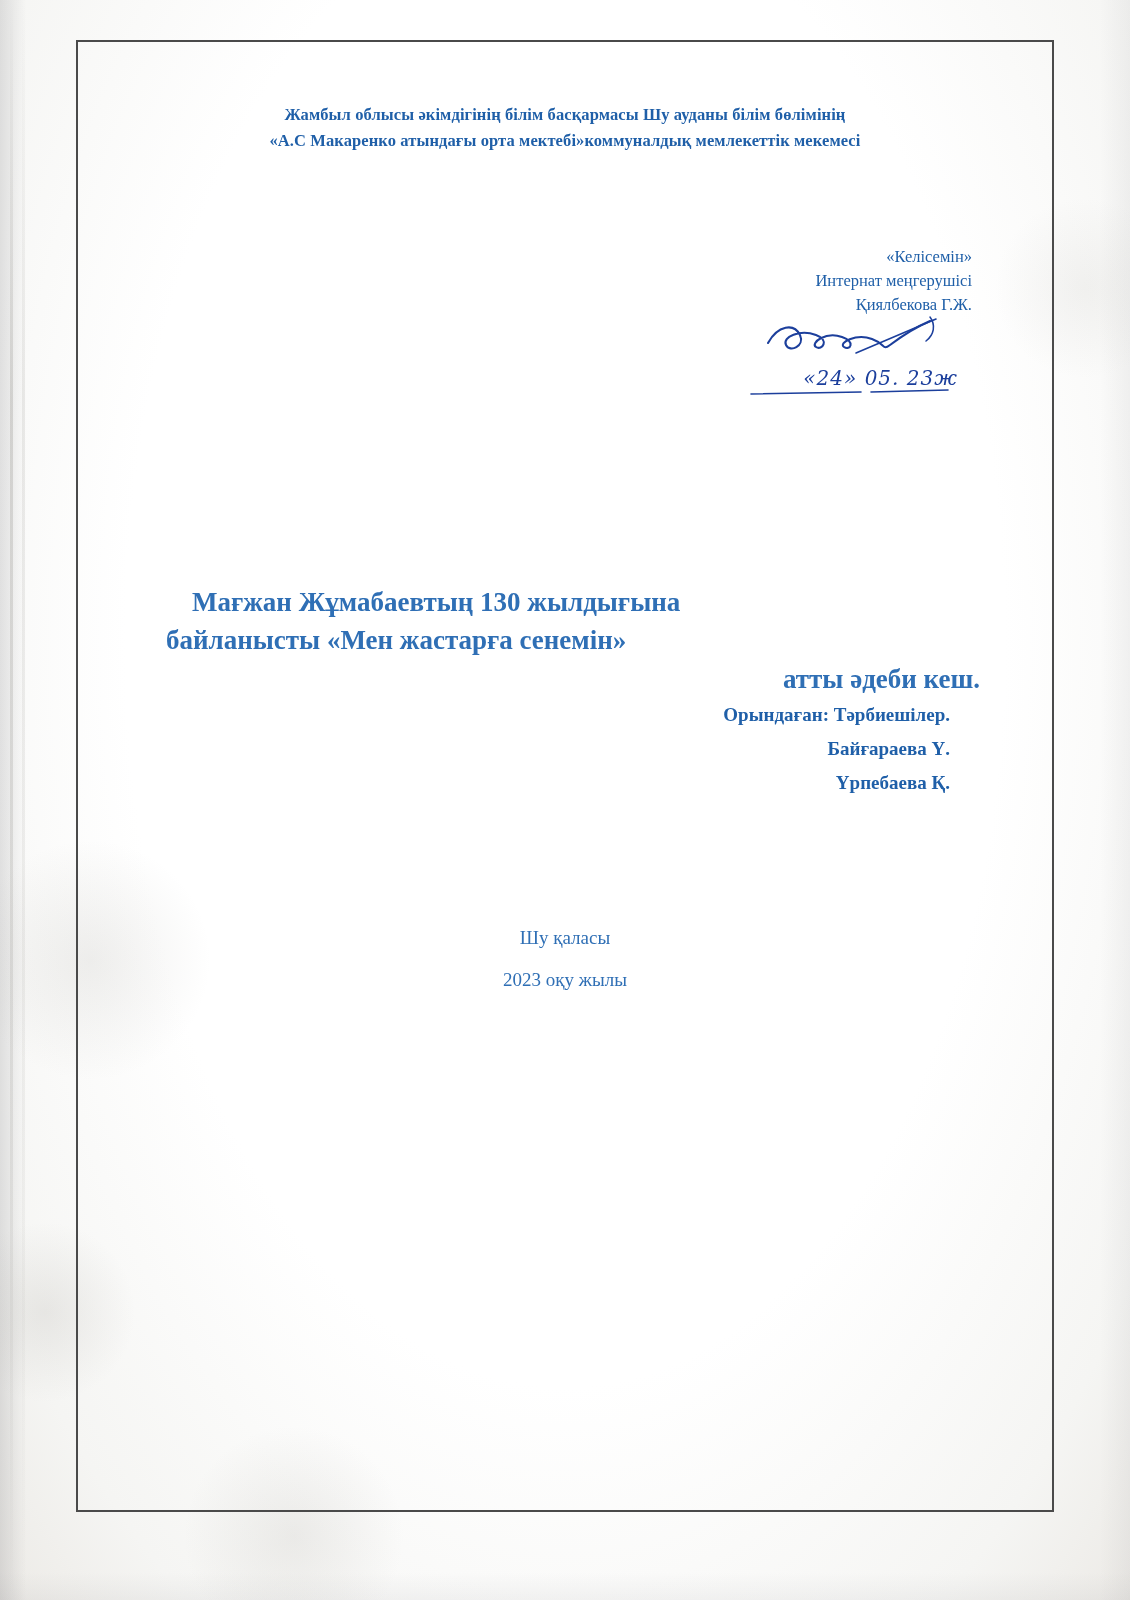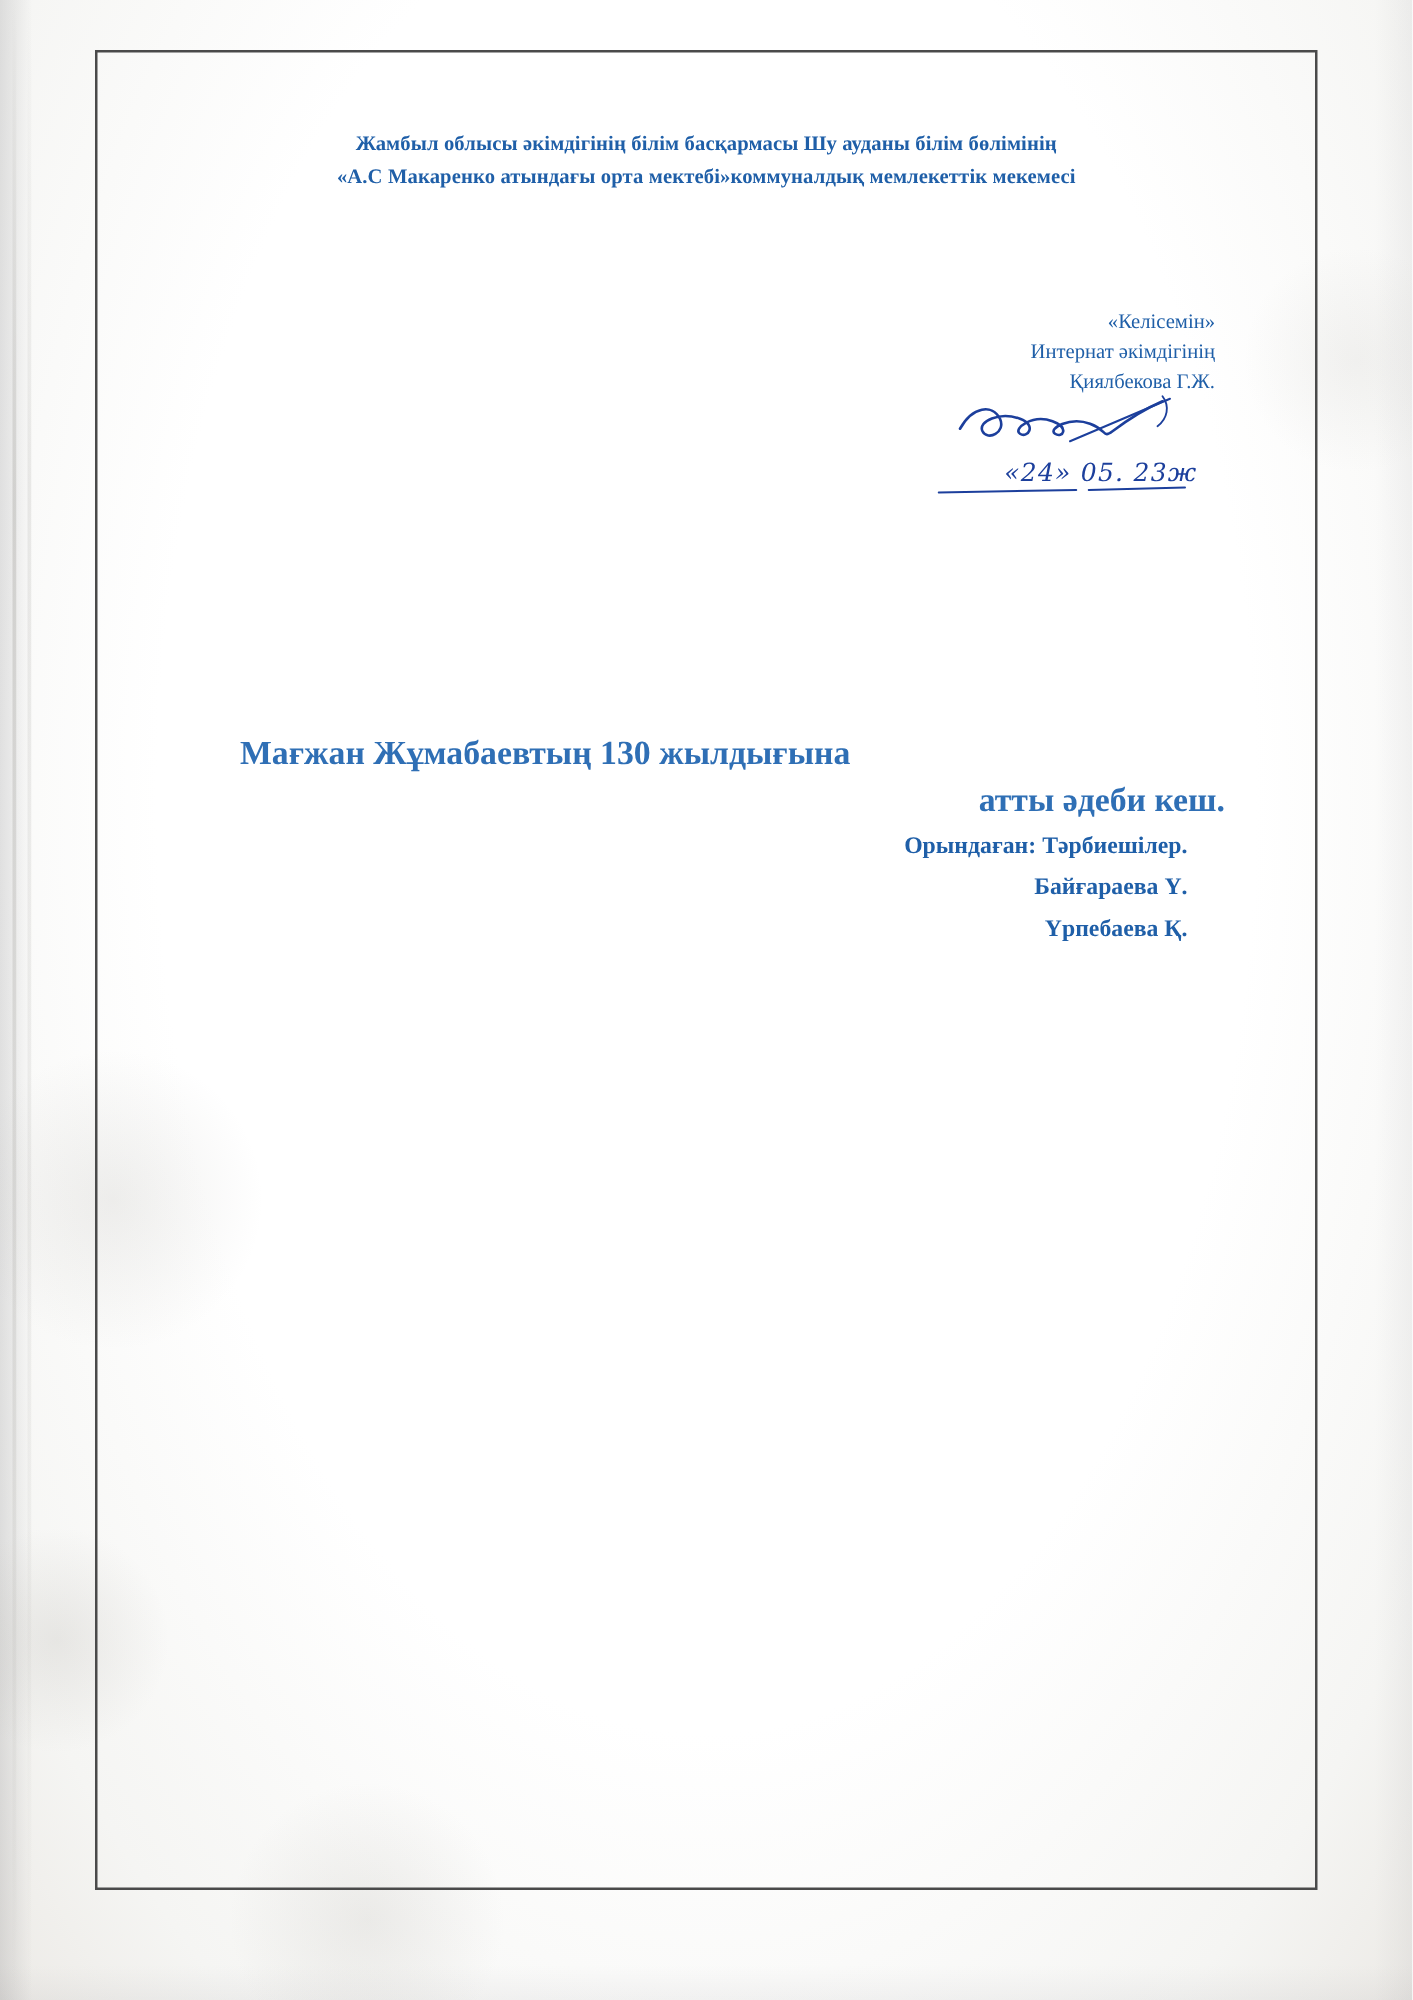--- a/index.html
+++ b/index.html
@@ -168,21 +168,21 @@
 
 <div class="content">
 
   <div class="org-header">
     <div>Жамбыл облысы әкімдігінің білім басқармасы Шу ауданы білім бөлімінің</div>
     <div>«А.С Макаренко атындағы орта мектебі»коммуналдық мемлекеттік мекемесі</div>
   </div>
 
   <div class="approve-block">
     <div class="line">«Келісемін»</div>
-    <div class="line">Интернат әкімдігінің</div>
+    <div class="line">Интернат меңгерушісі</div>
     <div class="line">Қиялбекова Г.Ж.</div>
 
     <div class="sign-area">
       <svg class="signature" viewBox="0 0 190 46">
         <path d="M8 30 C18 12, 34 10, 40 22 C45 33, 30 40, 26 32 C22 24, 40 16, 56 22 C70 27, 62 38, 56 34 C50 30, 66 18, 82 24 C96 29, 90 38, 84 34 C78 30, 96 20, 112 26 C126 31, 122 38, 130 32 C142 23, 156 14, 170 8" fill="none" stroke="#1c3f9c" stroke-width="2.1" stroke-linecap="round"></path>
         <path d="M96 40 C120 30, 148 18, 176 6" fill="none" stroke="#1c3f9c" stroke-width="1.6" stroke-linecap="round"></path>
         <path d="M170 4 C176 12, 174 22, 166 28" fill="none" stroke="#1c3f9c" stroke-width="1.5" stroke-linecap="round"></path>
       </svg>
 
       <div class="date-hand">
@@ -190,23 +190,28 @@
         <svg viewBox="0 0 215 34" style="position:absolute;left:0;top:0;width:215px;height:34px;">
           <path d="M8 30 L118 28" fill="none" stroke="#1c3f9c" stroke-width="1.6" stroke-linecap="round"></path>
           <path d="M128 28 L205 26" fill="none" stroke="#1c3f9c" stroke-width="1.6" stroke-linecap="round"></path>
         </svg>
       </div>
     </div>
   </div>
 
   <div class="doc-title">
     <span class="t-line-1">Мағжан Жұмабаевтың 130 жылдығына</span>
+    <span class="t-line-2">байланысты «Мен жастарға сенемін»</span>
     <span class="t-line-3">атты әдеби кеш.</span>
   </div>
 
   <div class="authors">
     <div>Орындаған: Тәрбиешілер.</div>
     <div>Байғараева Ү.</div>
     <div>Үрпебаева Қ.</div>
   </div>
 
+  <div class="footer">
+    <div>Шу қаласы</div>
+    <div>2023 оқу жылы</div>
+  </div>
 
 </div>
 
 </body></html>

